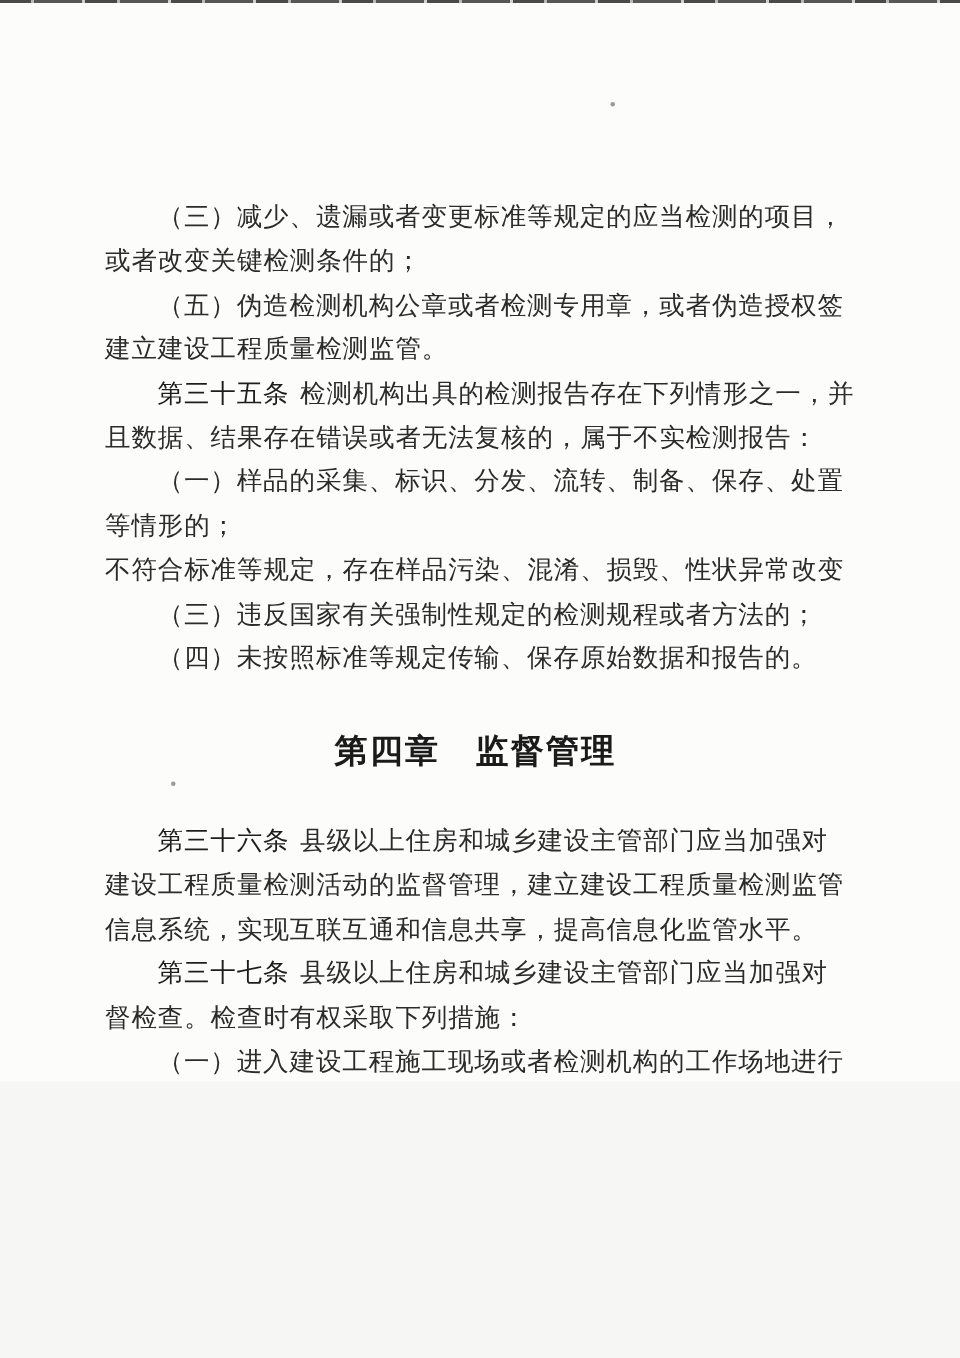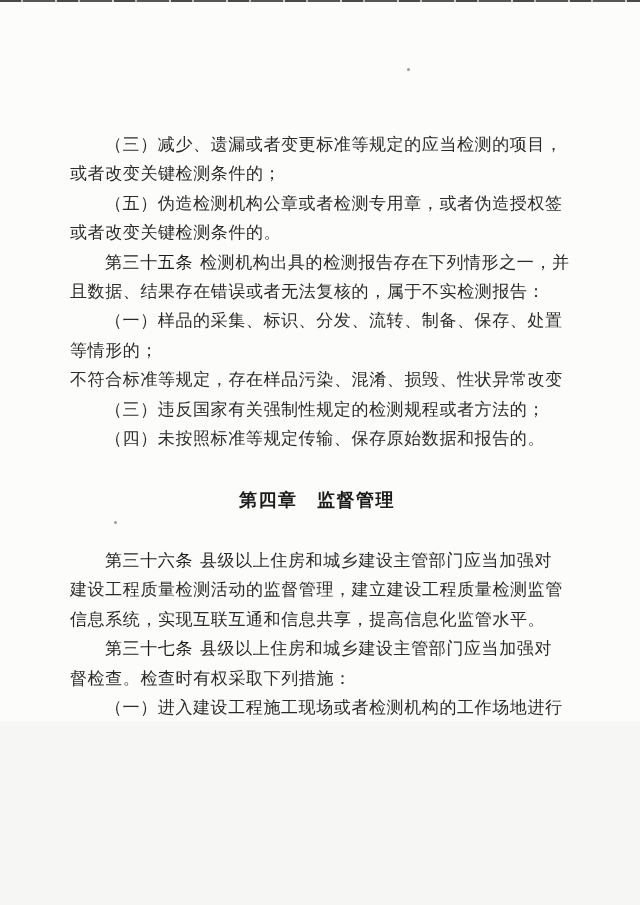--- a/index.html
+++ b/index.html
@@ -56,21 +56,21 @@
     font-weight: normal;
     color: #1d1d1d;
   }
   b.art:not(:empty) {
     margin-right: 7px;
   }
   .chapter-heading {
     margin: 33px 0 30px 0;
     text-align: center;
     font-weight: bold;
-    font-size: 18px;
+    font-size: 22px;
     line-height: 29.4px;
     letter-spacing: 1.5px;
     color: #1b1b1b;
   }
   .page-number {
     position: absolute;
     top: 813px;
     right: 84px;
     font-size: 16.5px;
     letter-spacing: 1px;
@@ -94,21 +94,21 @@
   <div class="scan-top-line"></div>
   <div class="speck speck-1"></div>
   <div class="speck speck-2"></div>
   <div class="speck speck-3"></div>
 
   <div class="content">
 
     <p class="line indent"><span>（三）减少、遗漏或者变更标准等规定的应当检测的项目，</span></p>
     <p class="line"><span>或者改变关键检测条件的；</span></p>
     <p class="line indent"><span>（五）伪造检测机构公章或者检测专用章，或者伪造授权签</span></p>
-    <p class="line"><span>或者改变关键检测条件的。</span></p>
+    <p class="line"><span>建立建设工程质量检测监管。</span></p>
     <p class="line indent"><b class="art">第三十五条</b><span>检测机构出具的检测报告存在下列情形之一，并</span></p>
     <p class="line"><span>且数据、结果存在错误或者无法复核的，属于不实检测报告：</span></p>
     <p class="line indent"><span>（一）样品的采集、标识、分发、流转、制备、保存、处置</span></p>
     <p class="line"><span>等情形的；</span></p>
     <p class="line"><span>不符合标准等规定，存在样品污染、混淆、损毁、性状异常改变</span></p>
     <p class="line indent"><span>（三）违反国家有关强制性规定的检测规程或者方法的；</span></p>
     <p class="line indent"><span>（四）未按照标准等规定传输、保存原始数据和报告的。</span></p>
 
     <h2 class="chapter-heading">第四章　监督管理</h2>
 

